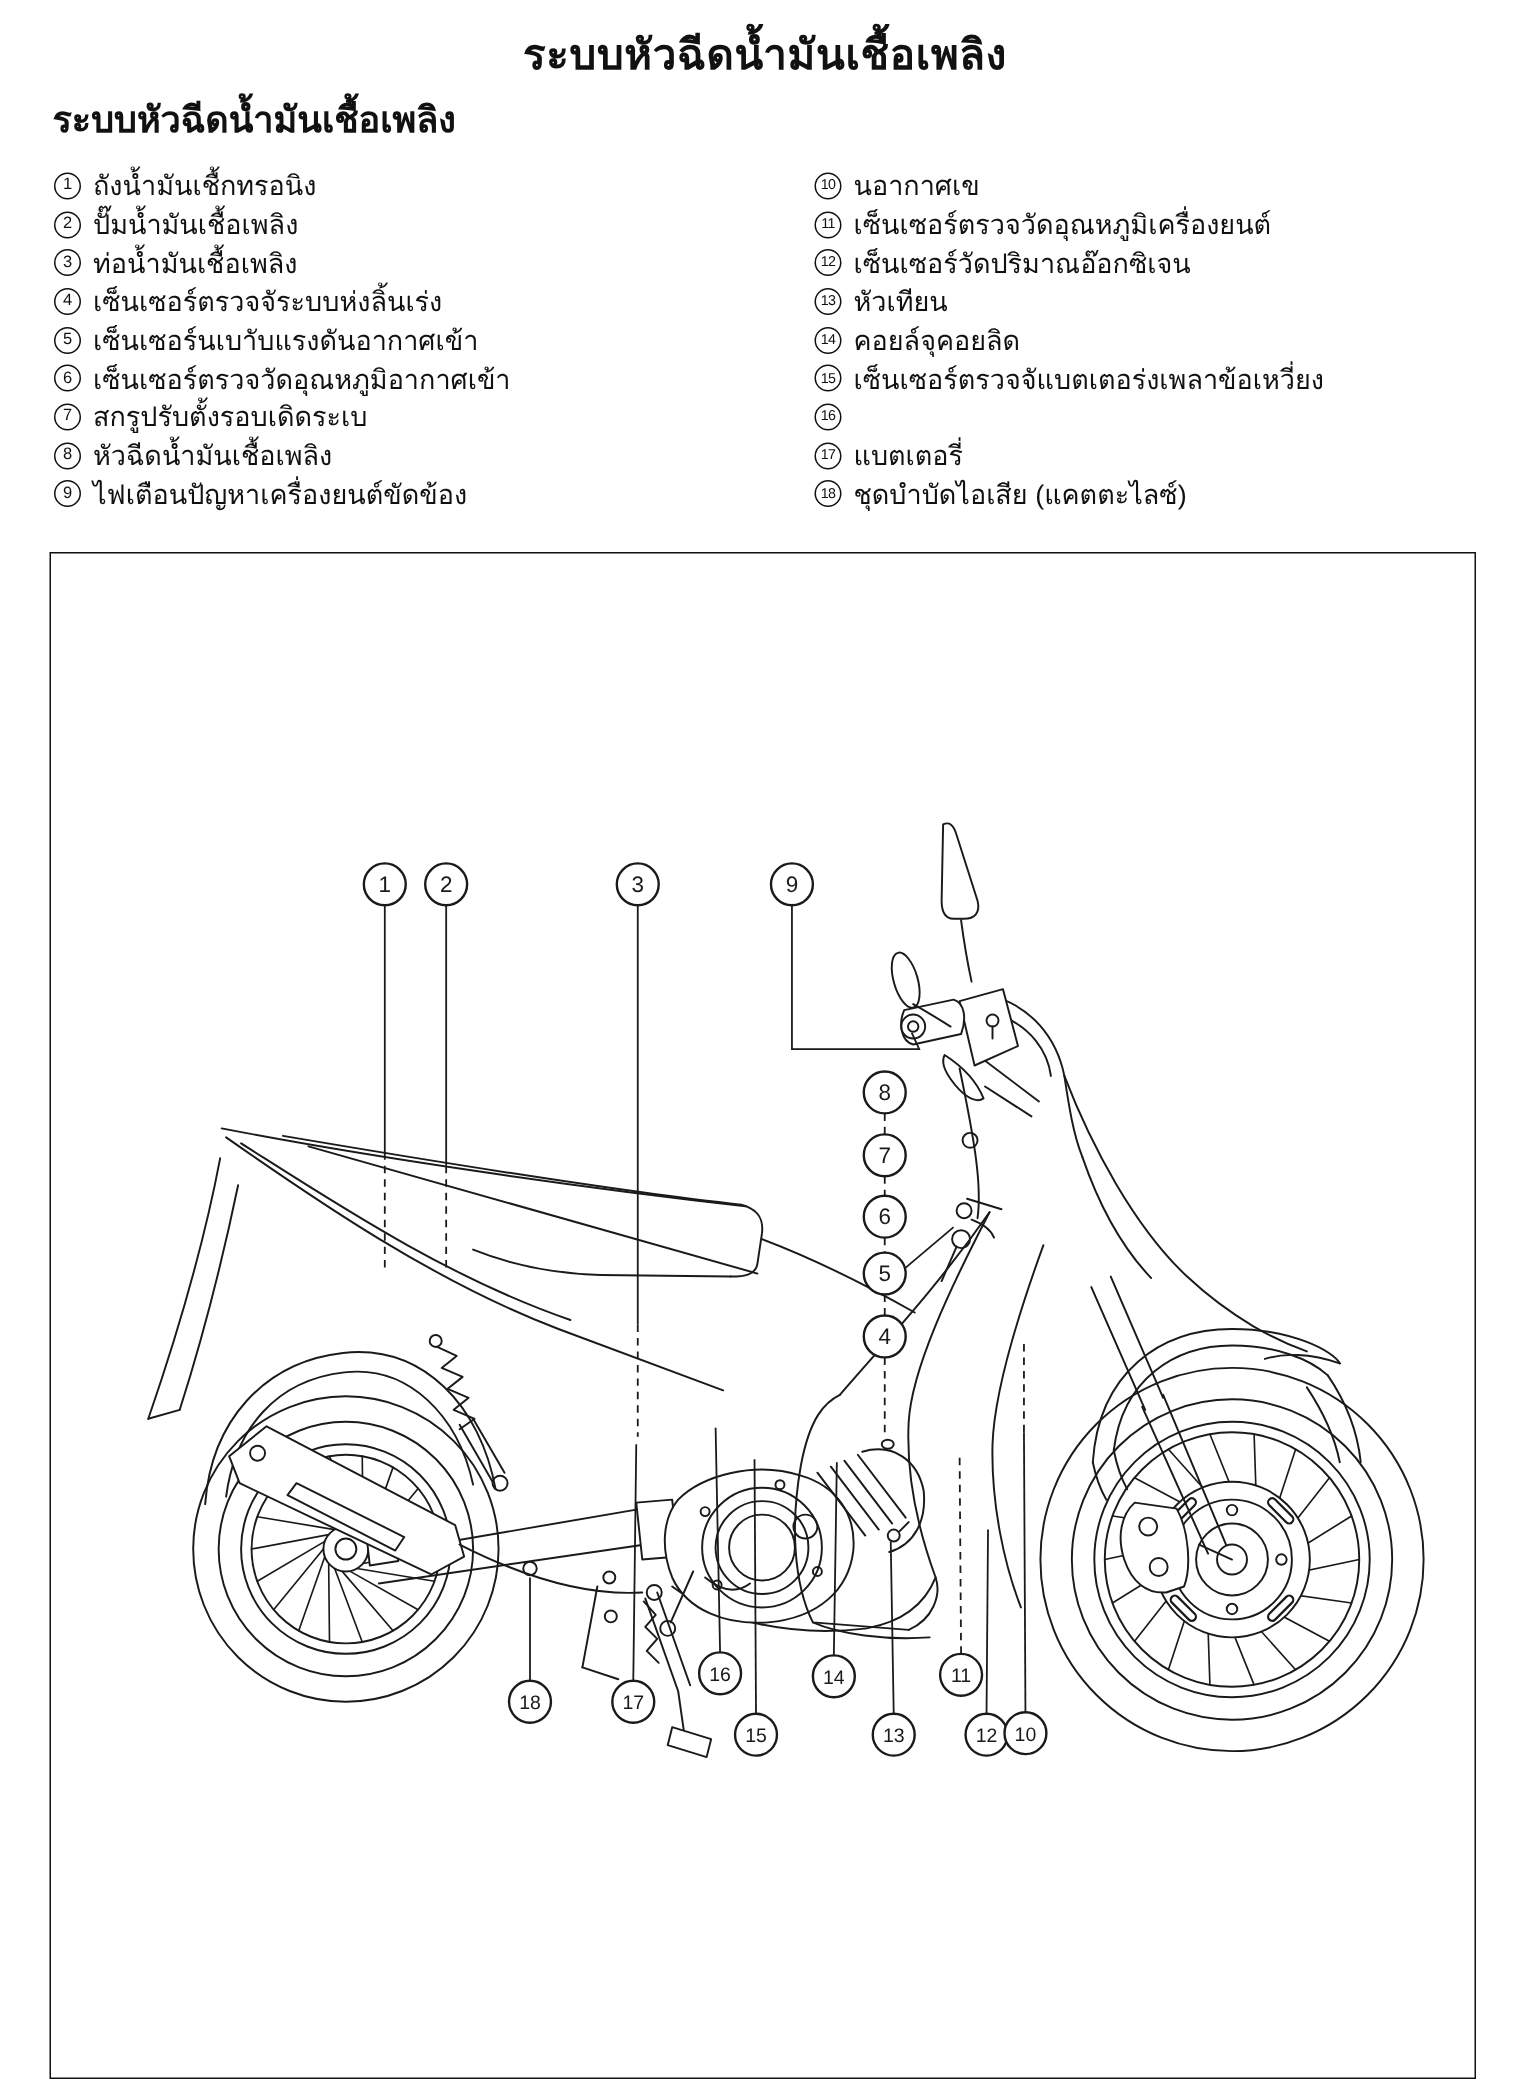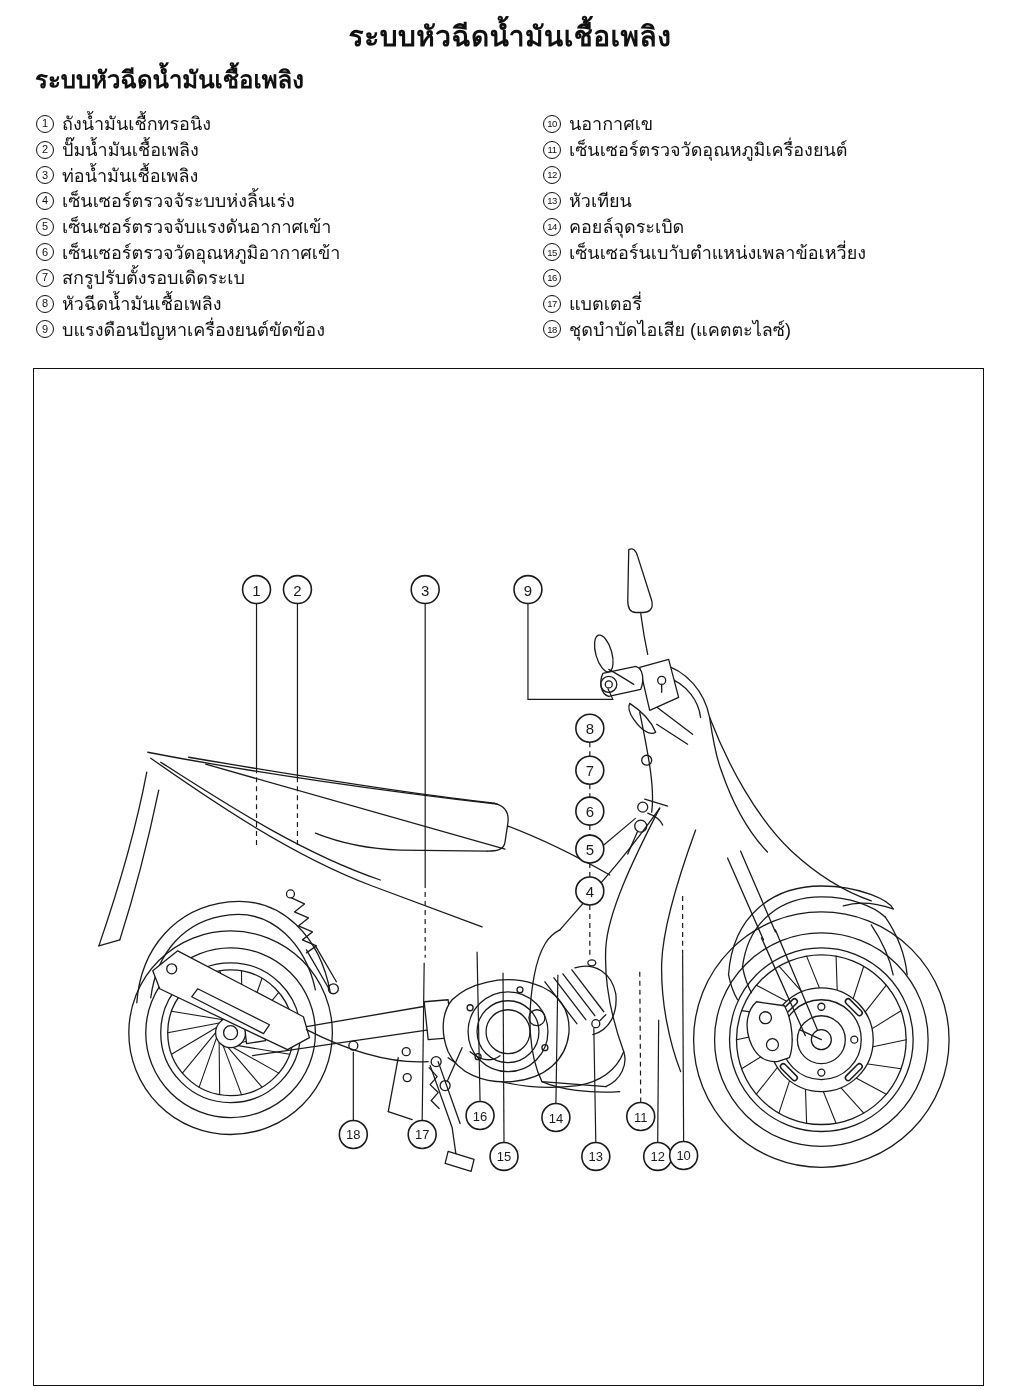--- a/index.html
+++ b/index.html
@@ -38,62 +38,63 @@
     <div class="legend-row">
       <span class="num-badge">3</span>
       <span>ท่อน้ำมันเชื้อเพลิง</span>
     </div>
     <div class="legend-row">
       <span class="num-badge">4</span>
       <span>เซ็นเซอร์ตรวจจัระบบห่งลิ้นเร่ง</span>
     </div>
     <div class="legend-row">
       <span class="num-badge">5</span>
-      <span>เซ็นเซอร์ตรวจจับแรงดันอากาศเข้า</span>
+      <span>เซ็นเซอร์นเบาับแรงดันอากาศเข้า</span>
     </div>
     <div class="legend-row">
       <span class="num-badge">6</span>
       <span>เซ็นเซอร์ตรวจวัดอุณหภูมิอากาศเข้า</span>
     </div>
     <div class="legend-row">
       <span class="num-badge">7</span>
       <span>สกรูปรับตั้งรอบเดิดระเบ</span>
     </div>
     <div class="legend-row">
       <span class="num-badge">8</span>
       <span>หัวฉีดน้ำมันเชื้อเพลิง</span>
     </div>
     <div class="legend-row">
       <span class="num-badge">9</span>
-      <span>บแรงดือนปัญหาเครื่องยนต์ขัดข้อง</span>
+      <span>ไฟเตือนปัญหาเครื่องยนต์ขัดข้อง</span>
     </div>
   </div>
 <div id="legend-right" class="legend-col">
     <div class="legend-row">
       <span class="num-badge two">10</span>
       <span>นอากาศเข</span>
     </div>
     <div class="legend-row">
       <span class="num-badge two">11</span>
       <span>เซ็นเซอร์ตรวจวัดอุณหภูมิเครื่องยนต์</span>
     </div>
     <div class="legend-row">
       <span class="num-badge two">12</span>
+      <span>เซ็นเซอร์วัดปริมาณอ๊อกซิเจน</span>
     </div>
     <div class="legend-row">
       <span class="num-badge two">13</span>
       <span>หัวเทียน</span>
     </div>
     <div class="legend-row">
       <span class="num-badge two">14</span>
-      <span>คอยล์จุดระเบิด</span>
+      <span>คอยล์จุคอยลิด</span>
     </div>
     <div class="legend-row">
       <span class="num-badge two">15</span>
-      <span>เซ็นเซอร์นเบาับตำแหน่งเพลาข้อเหวี่ยง</span>
+      <span>เซ็นเซอร์ตรวจจัแบตเตอร่งเพลาข้อเหวี่ยง</span>
     </div>
     <div class="legend-row">
       <span class="num-badge two">16</span>
     </div>
     <div class="legend-row">
       <span class="num-badge two">17</span>
       <span>แบตเตอรี่</span>
     </div>
     <div class="legend-row">
       <span class="num-badge two">18</span>

